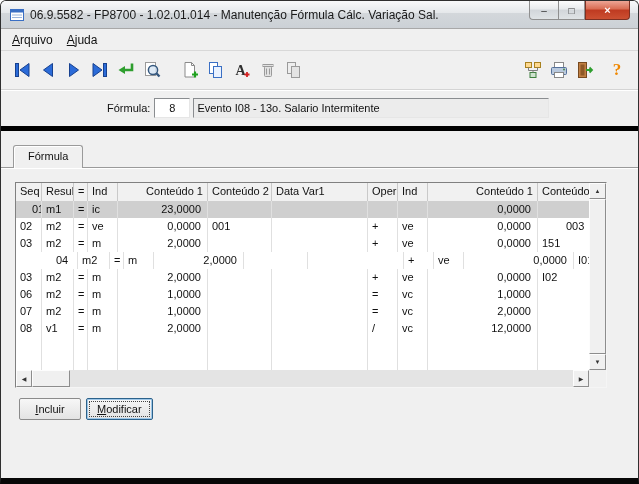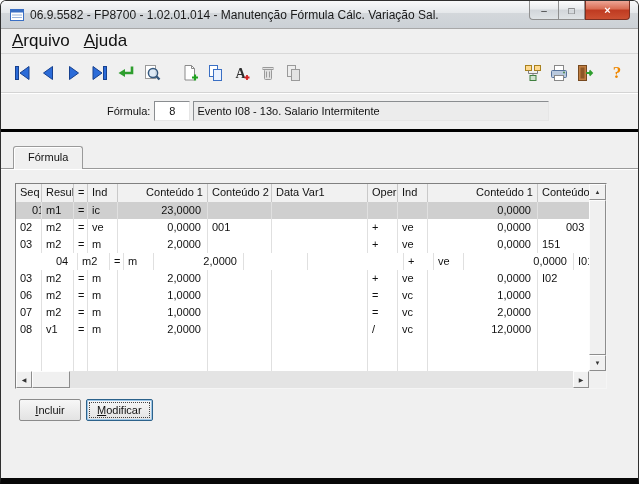--- a/index.html
+++ b/index.html
@@ -19,37 +19,37 @@
     display:flex;align-items:center;justify-content:center;font-size:10px;color:#333;padding:0;
     background:linear-gradient(#fdfdfd,#e8eaec 45%,#d2d6da 50%,#dfe3e6);}
   .winbtn.min{width:29px;border-radius:0 0 0 4px;border-right:none;}
   .winbtn.max{width:27px;}
   .winbtn.close{width:45px;border-radius:0 0 4px 0;color:#fff;font-size:11px;font-weight:bold;
     background:linear-gradient(#eda595,#d96b52 45%,#bf3a21 50%,#cc5032);border-color:#7e3022;}
 
   
   .menubar{flex:0 0 21px;display:flex;align-items:center;padding-left:4px;background:#f0f0f0;
     border-bottom:1px solid #d8d8d8;}
-  .menu-item{display:inline-block;font-size:17px;padding:2px 7px;color:#111;}
+  .menu-item{display:inline-block;font-size:12px;padding:2px 7px;color:#111;}
   .menu-item::first-letter{text-decoration:underline;}
 
   
   .toolbar{flex:0 0 38px;display:flex;align-items:center;padding:0 8px;background:#f0f0f0;
     border-bottom:1px solid #d4d4d4;}
   .tb{width:26px;height:26px;display:flex;align-items:center;justify-content:center;
     background:transparent;border:none;padding:0;}
   .tb svg{display:block;}
   .tb-gap{width:12px;}
   .tb-gap-sm{width:6px;}
   .tb-right{margin-left:auto;}
   .help-glyph{font-size:17px;font-weight:bold;color:#ef8700;font-family:"Liberation Serif",serif;}
 
   
   .formula-row{flex:0 0 36px;display:flex;align-items:center;background:#f0f0f0;
-    border-bottom:3px solid #000000;box-shadow:0 1px 0 #ffffff inset;}
+    border-bottom:5px solid #000000;box-shadow:0 1px 0 #ffffff inset;}
   .formula-label{font-size:11px;margin-left:106px;margin-right:4px;color:#111;}
   .field{box-sizing:border-box;height:20px;border:1px solid #8a8d90;
     border-bottom-color:#e6e6e6;border-right-color:#e6e6e6;background:#fff;
     font-family:"Liberation Sans",sans-serif;font-size:11px;padding:0 3px;color:#111;}
   .formula-number{width:36px;text-align:center;}
   .formula-desc{width:356px;margin-left:3px;background:#ececec;}
 
   
   .tabstrip{margin:14px 0 0 12px;height:22px;display:flex;position:relative;z-index:2;}
   .tab{box-sizing:border-box;padding:4px 14px 0 14px;font-size:11px;color:#111;background:#f0f0f0;

